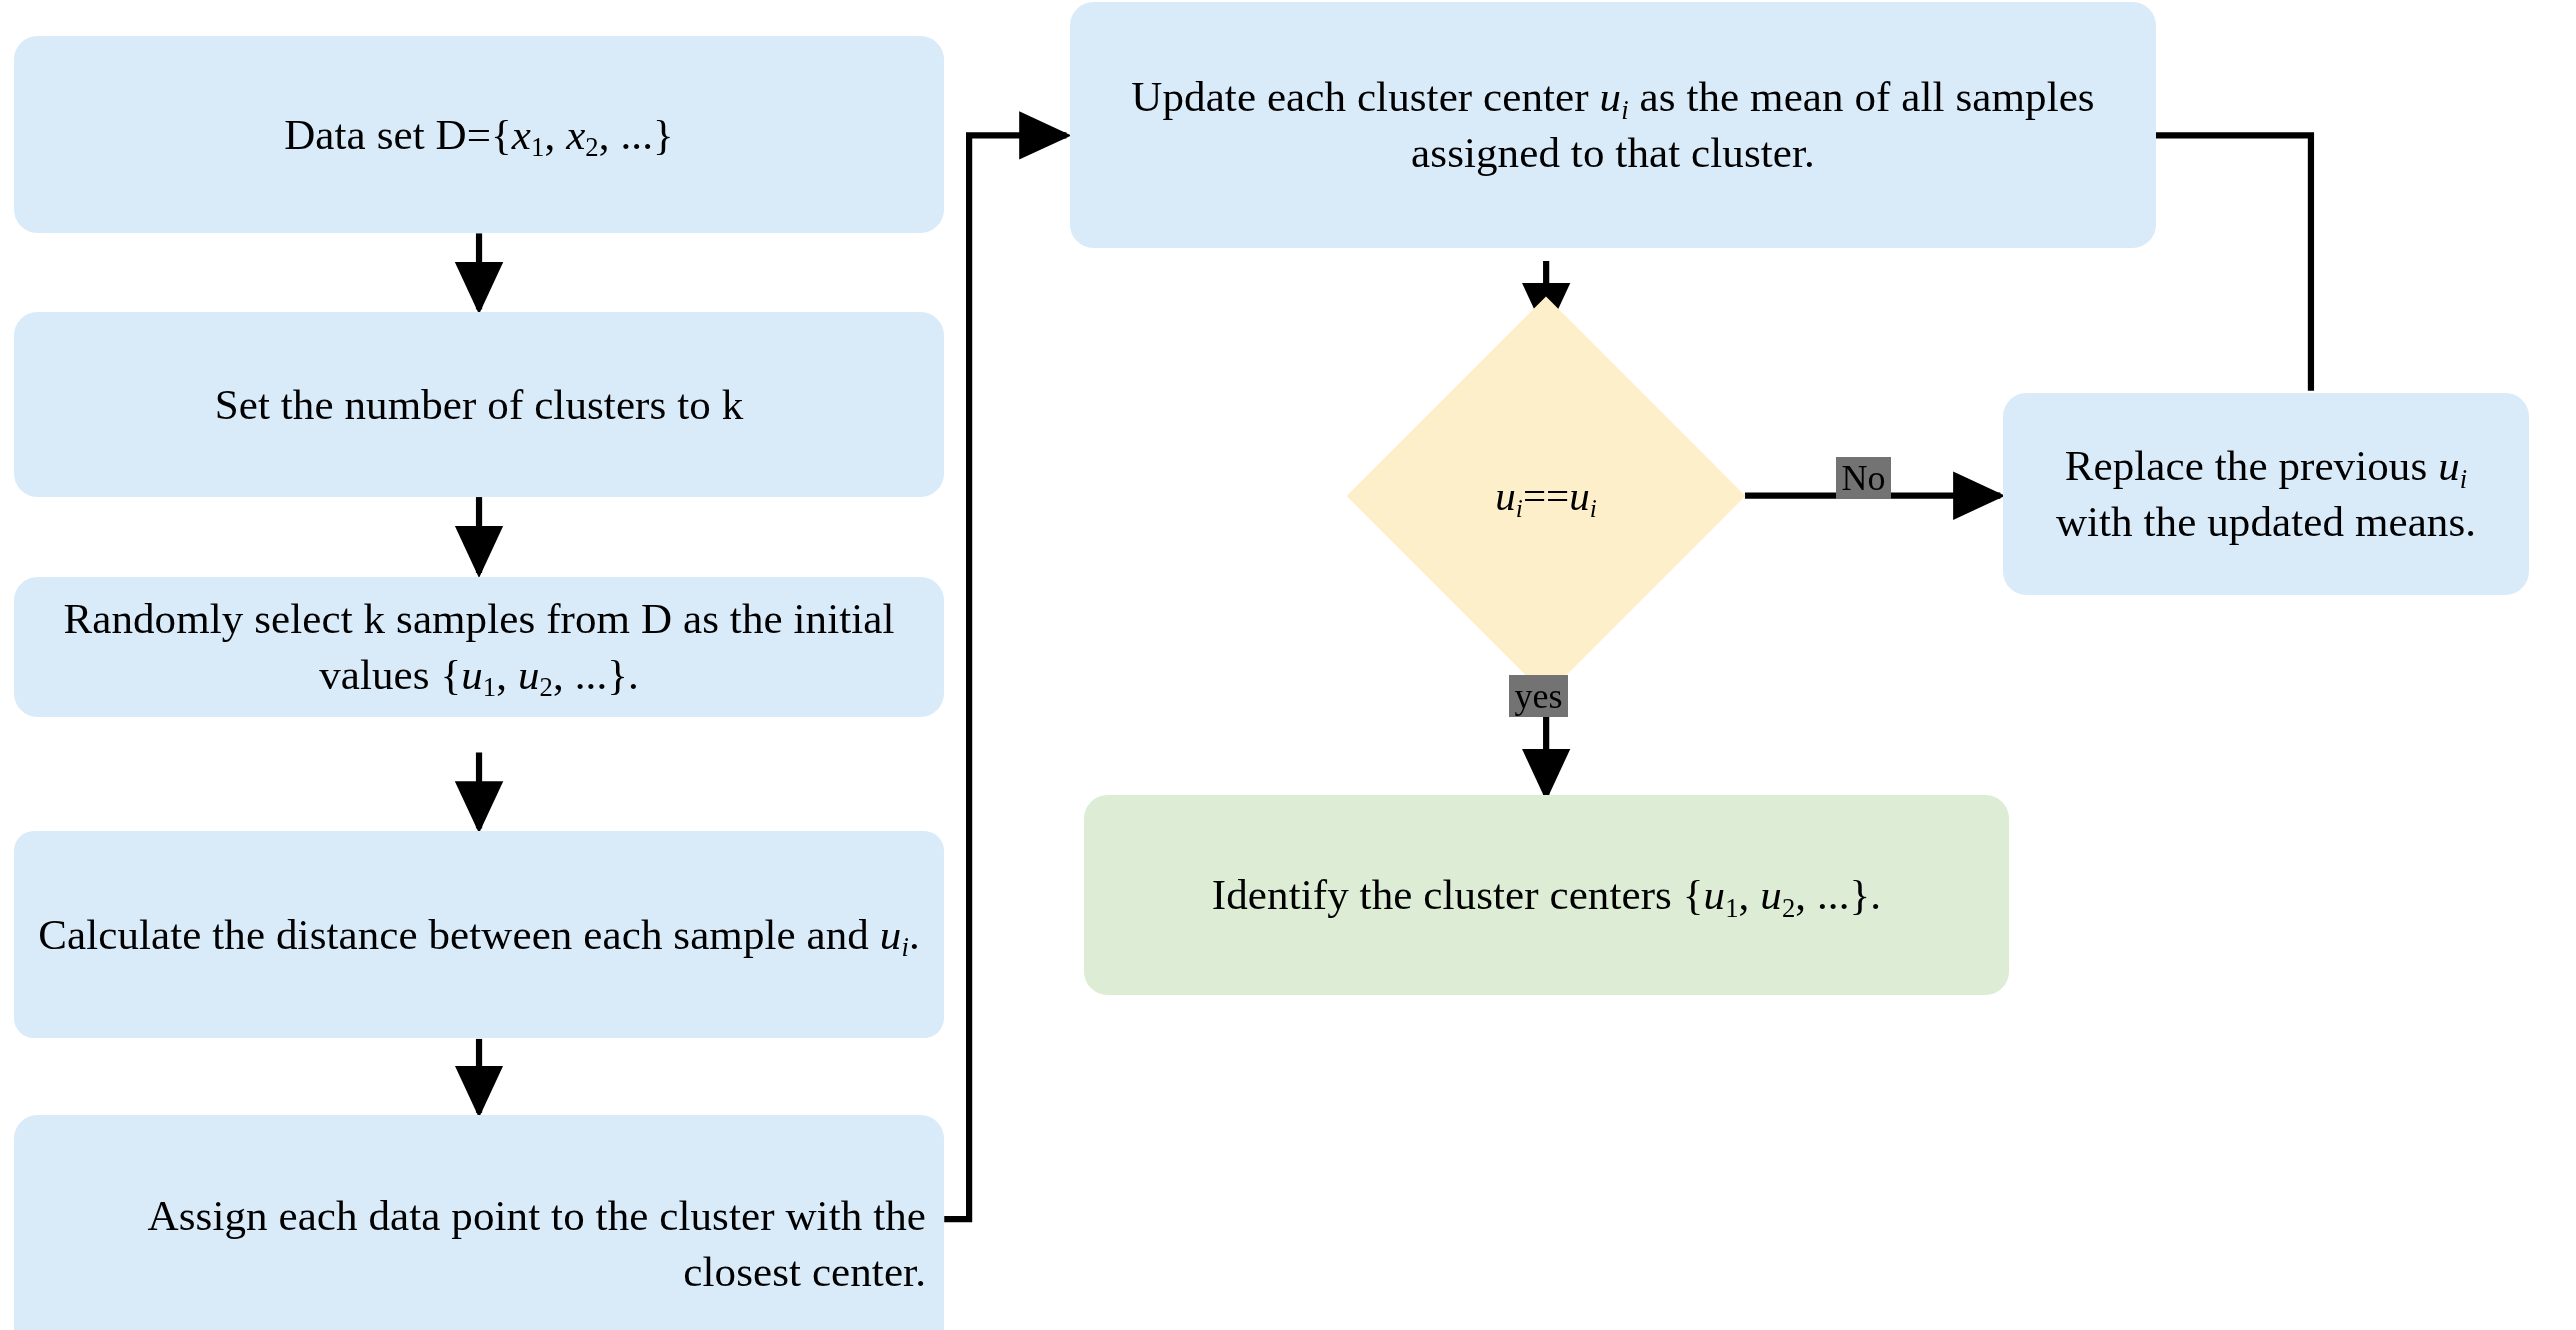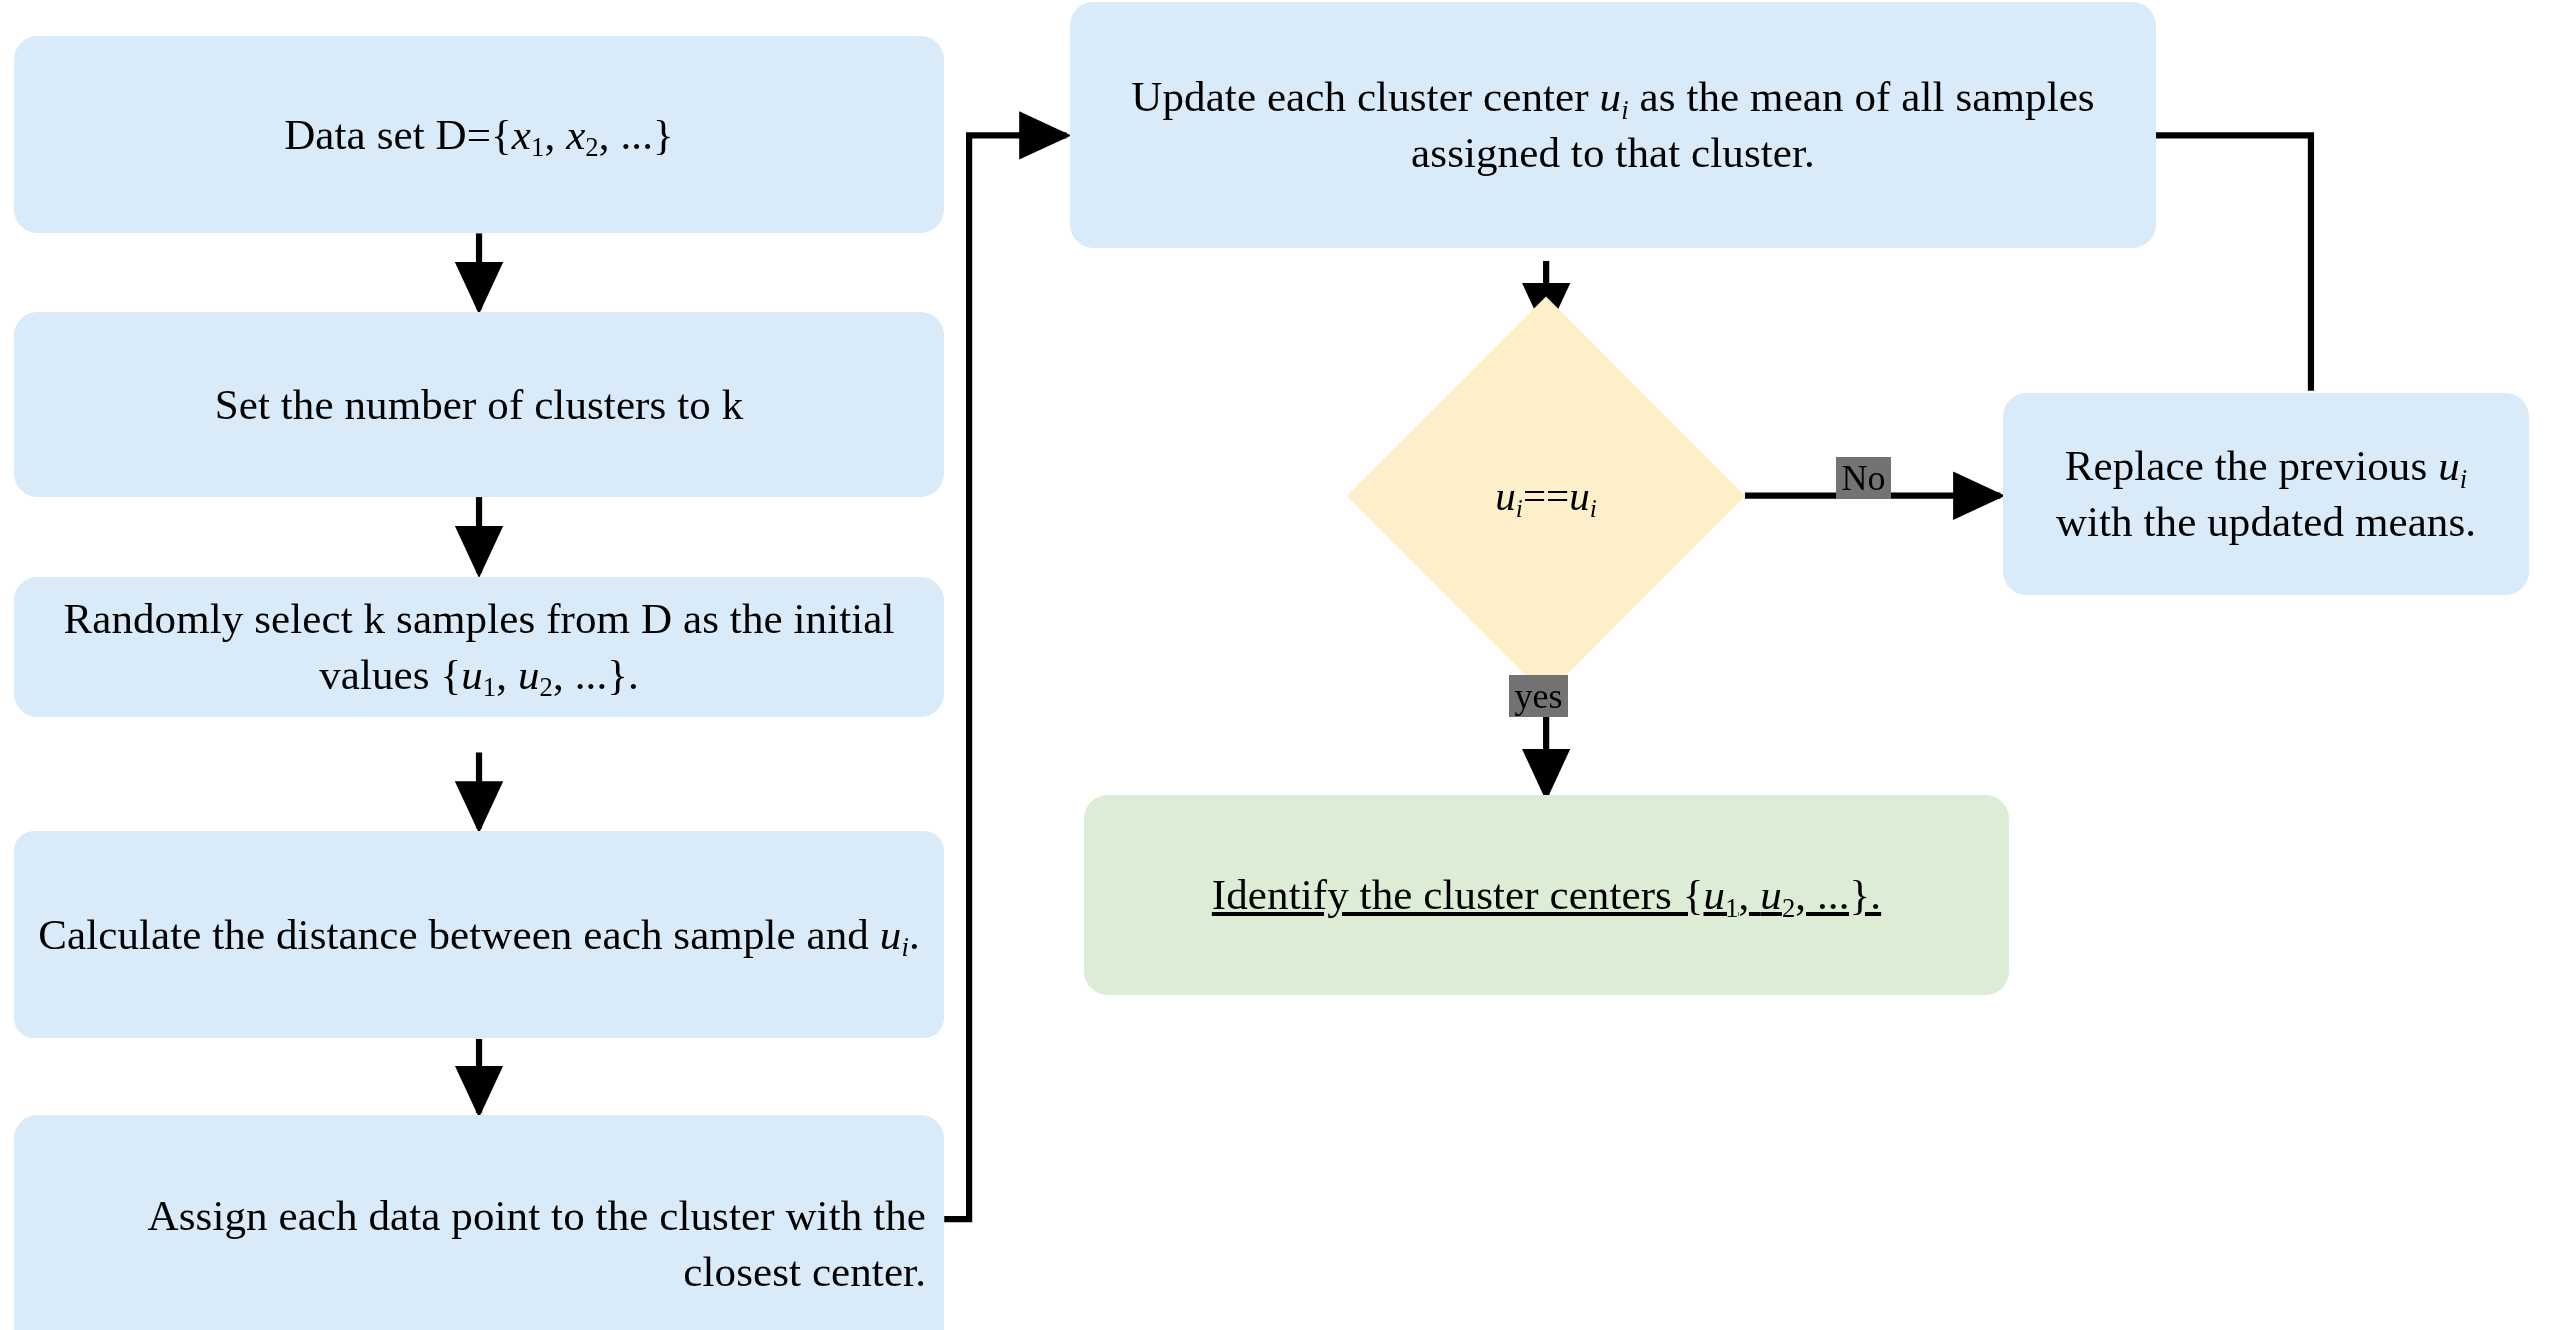--- a/index.html
+++ b/index.html
@@ -25,21 +25,21 @@
     justify-content: center;
     text-align: center;
     border-radius: 23.5px;
     padding: 7px 18px;
     color: #000000;
     font-size: 43px;
     line-height: 1.30;
     letter-spacing: 0.1px;
   }
   .node.process  { background: #d9eaf8; }
-  .node.terminal { background: #dcecd5; text-decoration: underline; }
+  .node.terminal { background: #dcecd5; }
 
   .diamond {
     position: absolute;
     display: flex;
     align-items: center;
     justify-content: center;
     color: #000000;
     font-size: 41px;
   }
   .diamond .shape {

